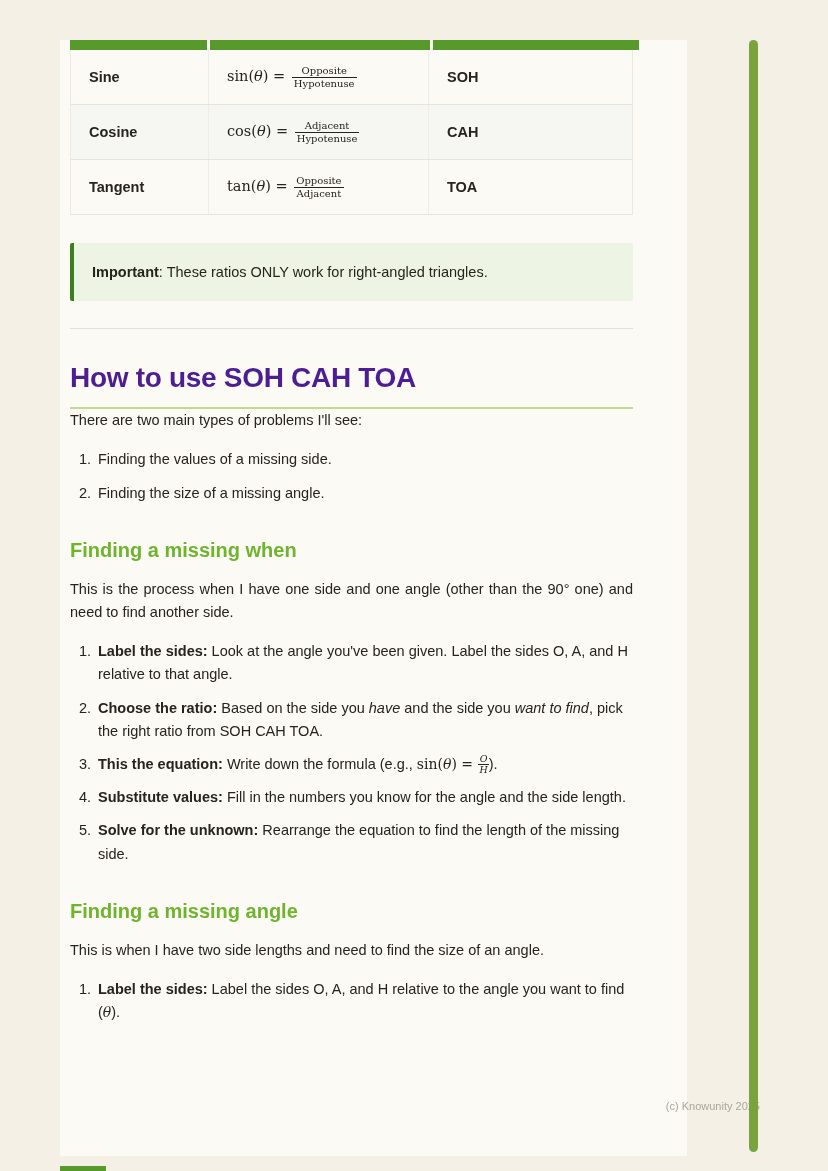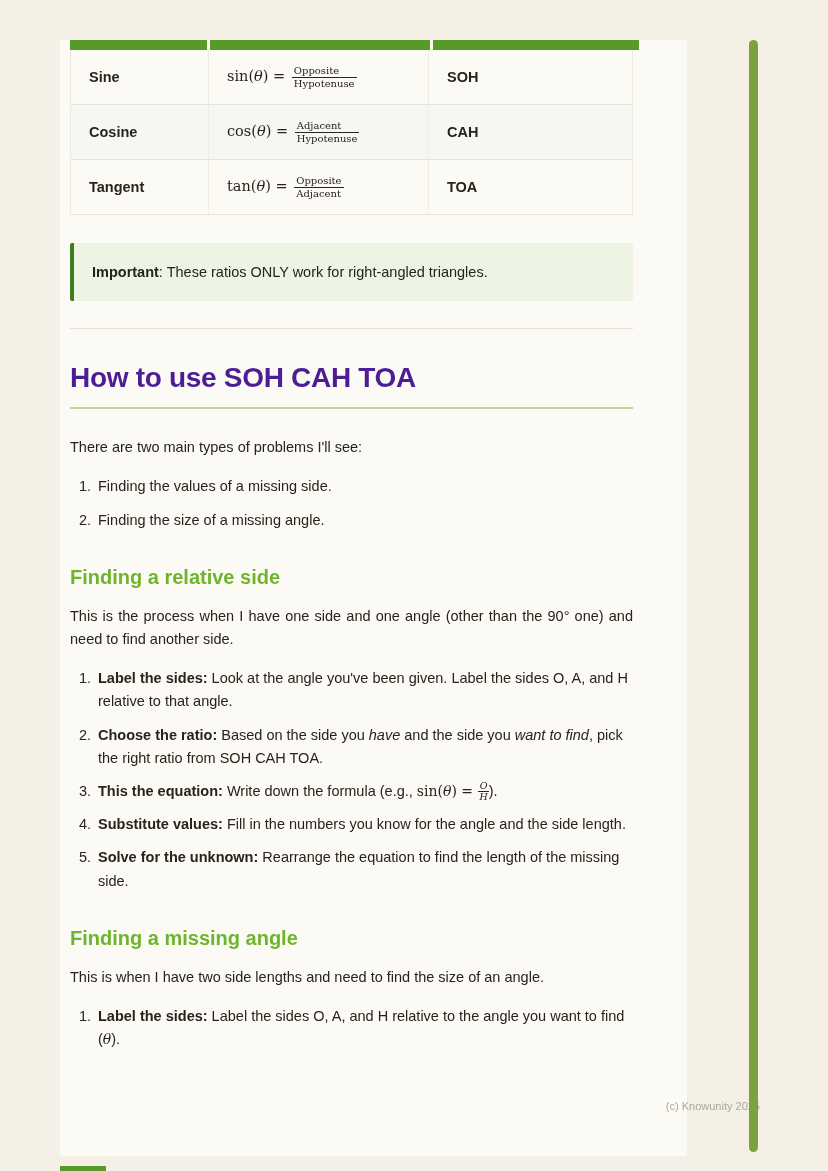--- a/index.html
+++ b/index.html
@@ -29,21 +29,21 @@
     border-bottom:1px solid #e6e4db;
     min-height:55px;
   }
   .trow.alt { background:#f6f7f3; }
   .trow > div { display:flex; align-items:center; padding-left:18px; }
   .trow > div + div { border-left:1px solid #efede4; }
   .tname, .tmnemonic { font-weight:700; font-size:14.5px; }
 
   .math { font-family:"DejaVu Serif","Liberation Serif",serif; font-size:14.5px; white-space:nowrap; }
   .theta { font-style:italic; font-family:inherit; }
-  .frac { display:inline-block; vertical-align:middle; text-align:left; font-size:10px; line-height:1.15; margin-left:2px; }
+  .frac { display:inline-block; vertical-align:middle; text-align:center; font-size:10px; line-height:1.15; margin-left:2px; }
   .frac .num { display:block; padding:0 2px; }
   .frac .den { display:block; border-top:1px solid #26241d; padding:0 2px; }
 
   
   .callout {
     width:563px; margin-top:28px;
     background:#edf4e3;
     border-left:4px solid #3f7e1e;
     padding:19px 18px;
     font-size:14.5px; line-height:1.4;
@@ -51,21 +51,21 @@
   }
   .bold { font-weight:700; }
 
   .divider { width:563px; margin-top:27px; border-top:1px solid #e3e1d7; }
 
   
   .h1 { margin-top:33px; font-size:28px; font-weight:800; color:#4c1d95; letter-spacing:-0.3px; width:563px; }
   .h1-rule { width:563px; height:2px; background:#c0da96; margin-top:13px; }
   .h2 { margin-top:34px; font-size:20px; font-weight:800; color:#6fb42d; width:563px; }
 
-  .para { width:563px; margin-top:27px; font-size:14.5px; line-height:1.6; }
+  .para { width:563px; font-size:14.5px; line-height:1.6; }
   .para.tight { margin-top:16px; }
   .justify { text-align:justify; }
 
   ol.list { margin-top:16px; margin-left:25px; width:538px; font-size:14.5px; line-height:1.6; }
   ol.list li { margin-bottom:10px; padding-left:3px; }
   em { font-style:italic; }
 
   .imath { font-family:"DejaVu Serif","Liberation Serif",serif; font-size:14px; white-space:nowrap; }
   .ifrac { display:inline-block; vertical-align:-4px; text-align:center; font-size:9.5px; line-height:1.05; font-style:italic; margin-left:1px; }
   .ifrac .num { display:block; padding:0 1px; }
@@ -145,21 +145,21 @@
     <h1 class="h1">How to use SOH CAH TOA</h1>
     <div class="h1-rule"></div>
 
     <p class="para">There are two main types of problems I'll see:</p>
 
     <ol class="list">
       <li><span>Finding the values of a missing side.</span></li>
       <li><span>Finding the size of a missing angle.</span></li>
     </ol>
 
-    <h2 class="h2">Finding a relative side</h2>
+    <h2 class="h2">Finding a missing when</h2>
 
     <p class="para tight justify">This is the process when I have one side and one angle (other than the 90° one) and need to find another side.</p>
 
     <ol class="list">
       <li><span class="bold">Label the sides:</span><span> Look at the angle you've been given. Label the sides O, A, and H relative to that angle.</span></li>
       <li><span class="bold">Choose the ratio:</span><span> Based on the side you </span><em>have</em><span> and the side you </span><em>want to find</em><span>, pick the right ratio from SOH CAH TOA.</span></li>
       <li><span class="bold">This the equation:</span><span> Write down the formula (e.g., </span><span class="imath"><span>sin(</span><span class="theta">θ</span><span>) = </span><span class="ifrac"><span class="num">O</span><span class="den">H</span></span></span><span>).</span></li>
       <li><span class="bold">Substitute values:</span><span> Fill in the numbers you know for the angle and the side length.</span></li>
       <li><span class="bold">Solve for the unknown:</span><span> Rearrange the equation to find the length of the missing side.</span></li>
     </ol>

